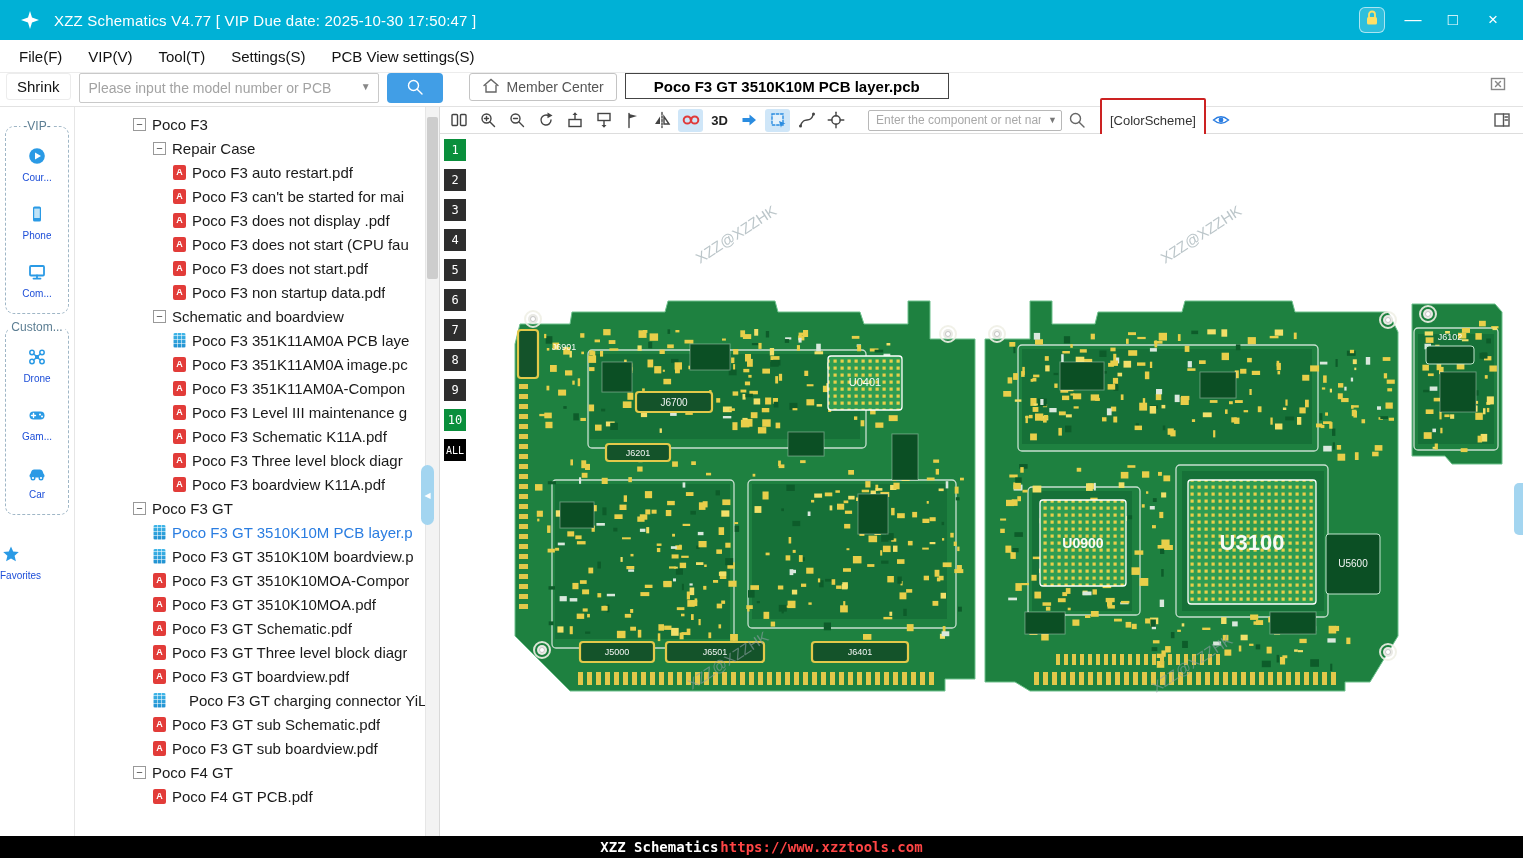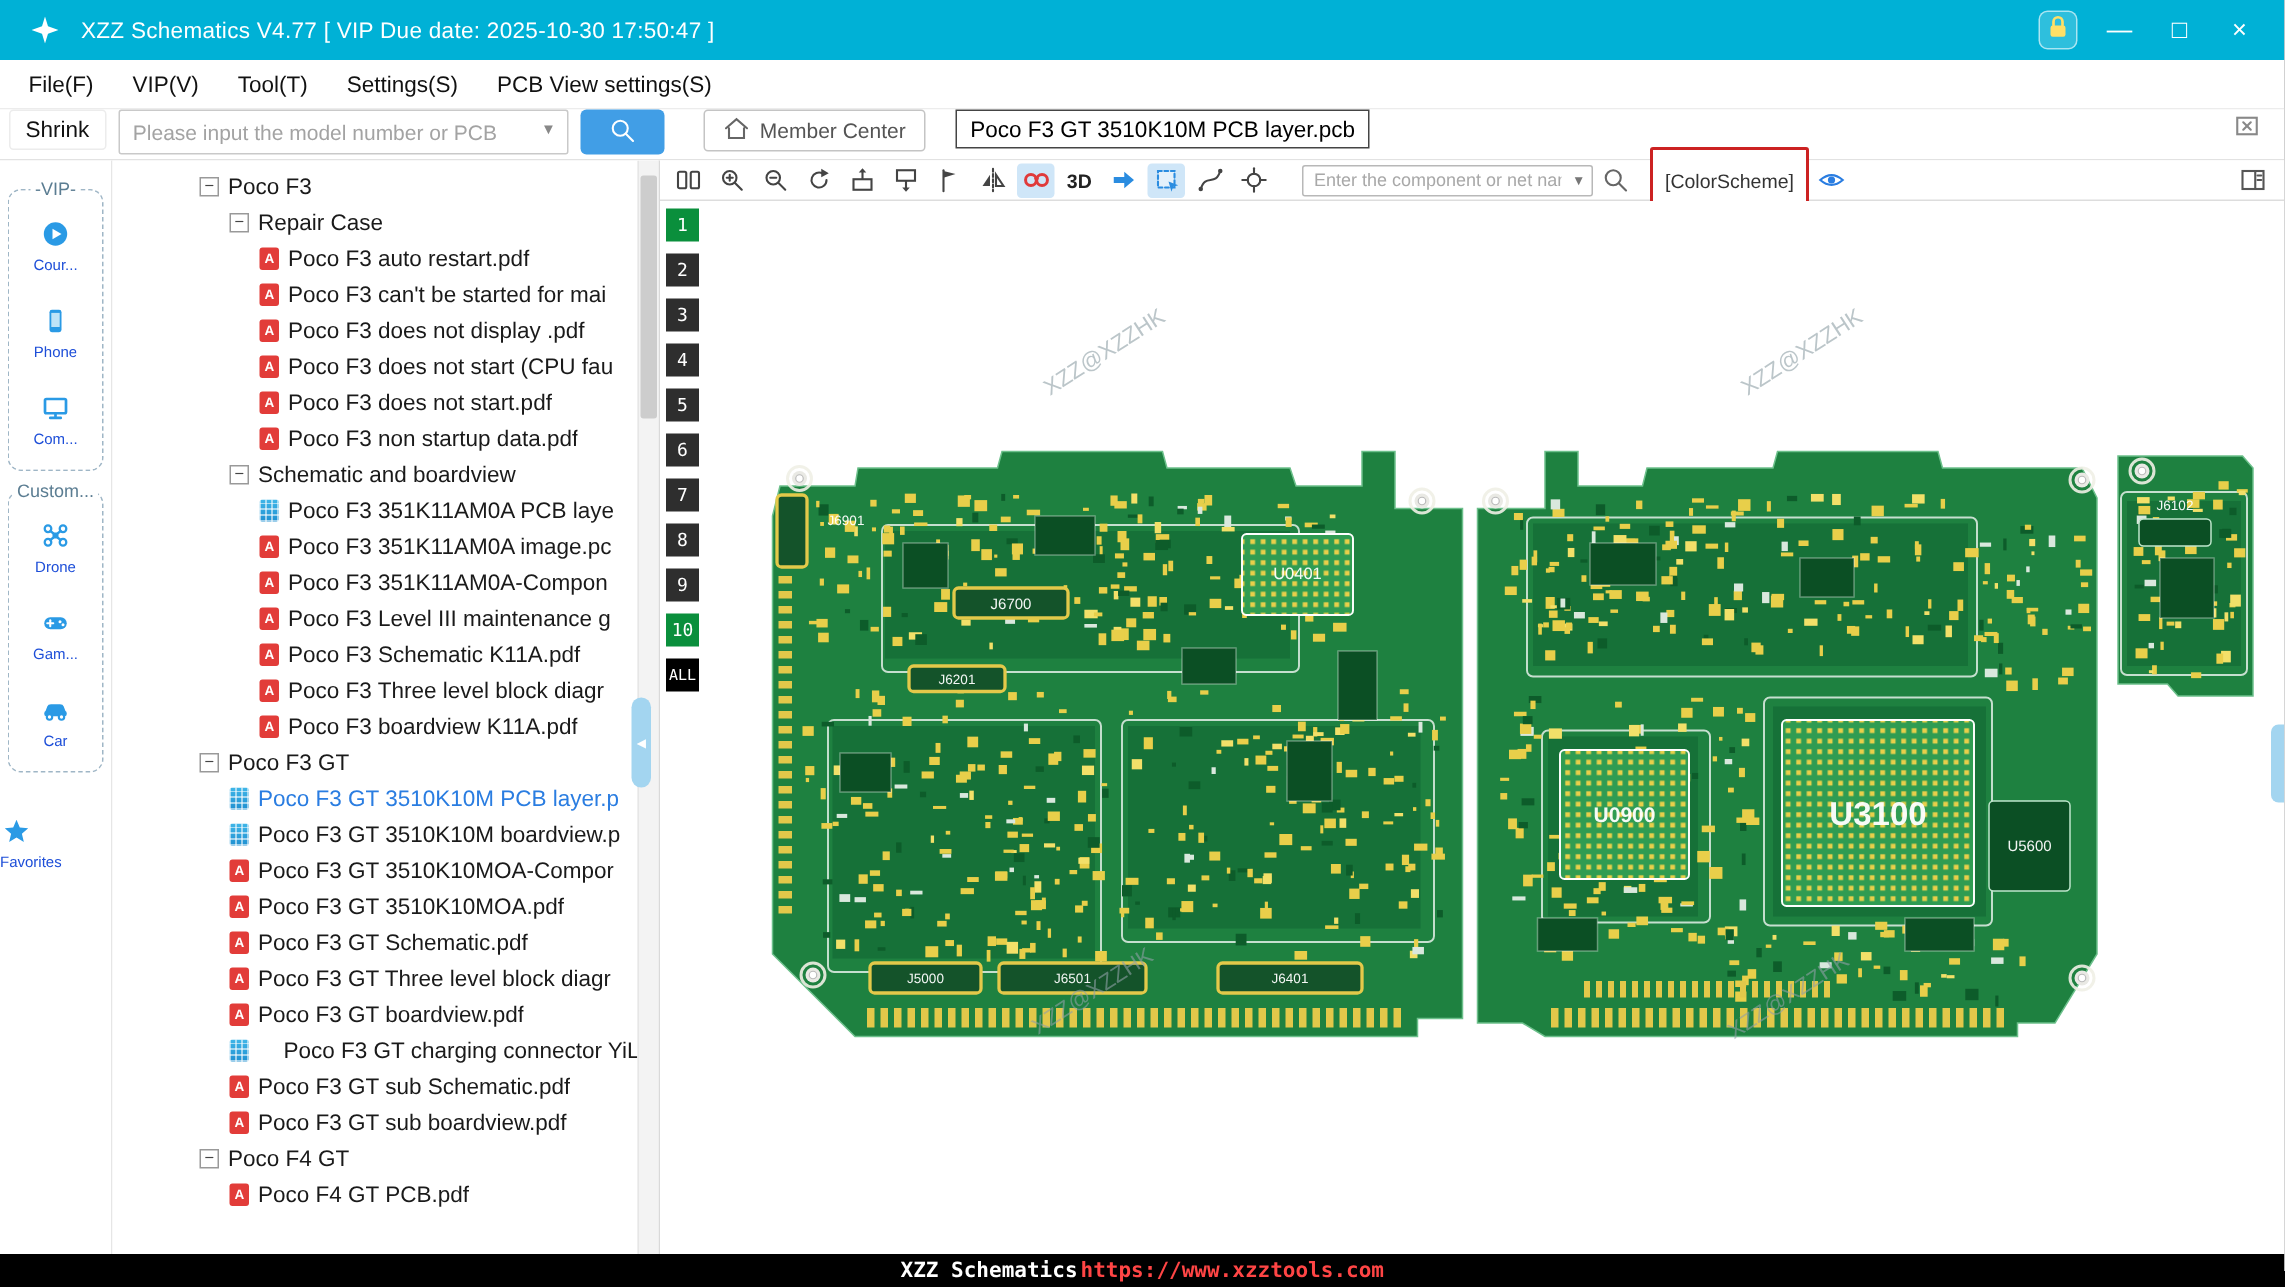--- a/index.html
+++ b/index.html
@@ -21,21 +21,21 @@
 
 
 .toolbar{position:absolute;top:73px;left:0;right:0;height:34px;display:flex;align-items:flex-start;gap:8px;padding:0 6px;border-bottom:1px solid #e2e2e2;background:#fff}
 .shrink-btn{font-size:15px;color:#111;padding:4px 10px;background:#fff;border:1px solid #ececec;border-radius:3px}
 .model-search{position:relative;width:300px;height:30px}
 .model-search input{width:100%;height:100%;border:1px solid #c9c9c9;border-radius:2px;padding:0 26px 0 9px;font-size:14px;color:#333;font-family:"Liberation Sans",sans-serif;outline:none}
 .model-search input::placeholder{color:#a3a3a3}
 .combo-caret{position:absolute;right:8px;top:8px;font-size:10px;color:#888}
 .search-btn{width:56px;height:30px;background:#419ee6;border:none;border-radius:4px;display:flex;align-items:center;justify-content:center;cursor:pointer}
 .member-btn{height:28px;display:flex;align-items:center;gap:7px;border:1px solid #c4c4c4;border-radius:3px;padding:0 12px;font-size:14px;color:#555;background:#fff;margin-left:18px}
-.doc-tab{height:26px;display:flex;align-items:center;border:1px solid #444;padding:0 9px;font-size:15px;font-weight:normal;color:#000;margin-left:12px;background:#fff;white-space:nowrap}
+.doc-tab{height:26px;display:flex;align-items:center;border:1px solid #444;padding:0 28px;font-size:15px;font-weight:bold;color:#000;margin-left:0;background:#fff;white-space:nowrap}
 .toolbar-right{margin-left:auto;padding-right:8px;display:flex;align-items:center}
 .gray-ico{width:22px;height:22px;display:flex;align-items:center;justify-content:center}
 
 
 .content{position:absolute;top:107px;left:0;right:0;bottom:22px;display:flex}
 
 
 .vip-sidebar{width:75px;border-right:1px solid #e6e6e6;position:relative;padding-top:6px;background:#fff;flex-shrink:0}
 .vip-group{border:1px dashed #9fb6c6;border-radius:9px;margin:13px 5px 0 5px;padding:18px 0 14px 0;position:relative;display:flex;flex-direction:column;align-items:center;gap:20px;background:#fff}
 .vip-group-label{position:absolute;top:-8px;left:50%;transform:translateX(-50%);background:#fff;padding:0 3px;font-size:12px;color:#5b7d92;white-space:nowrap;max-width:68px;overflow:hidden}

